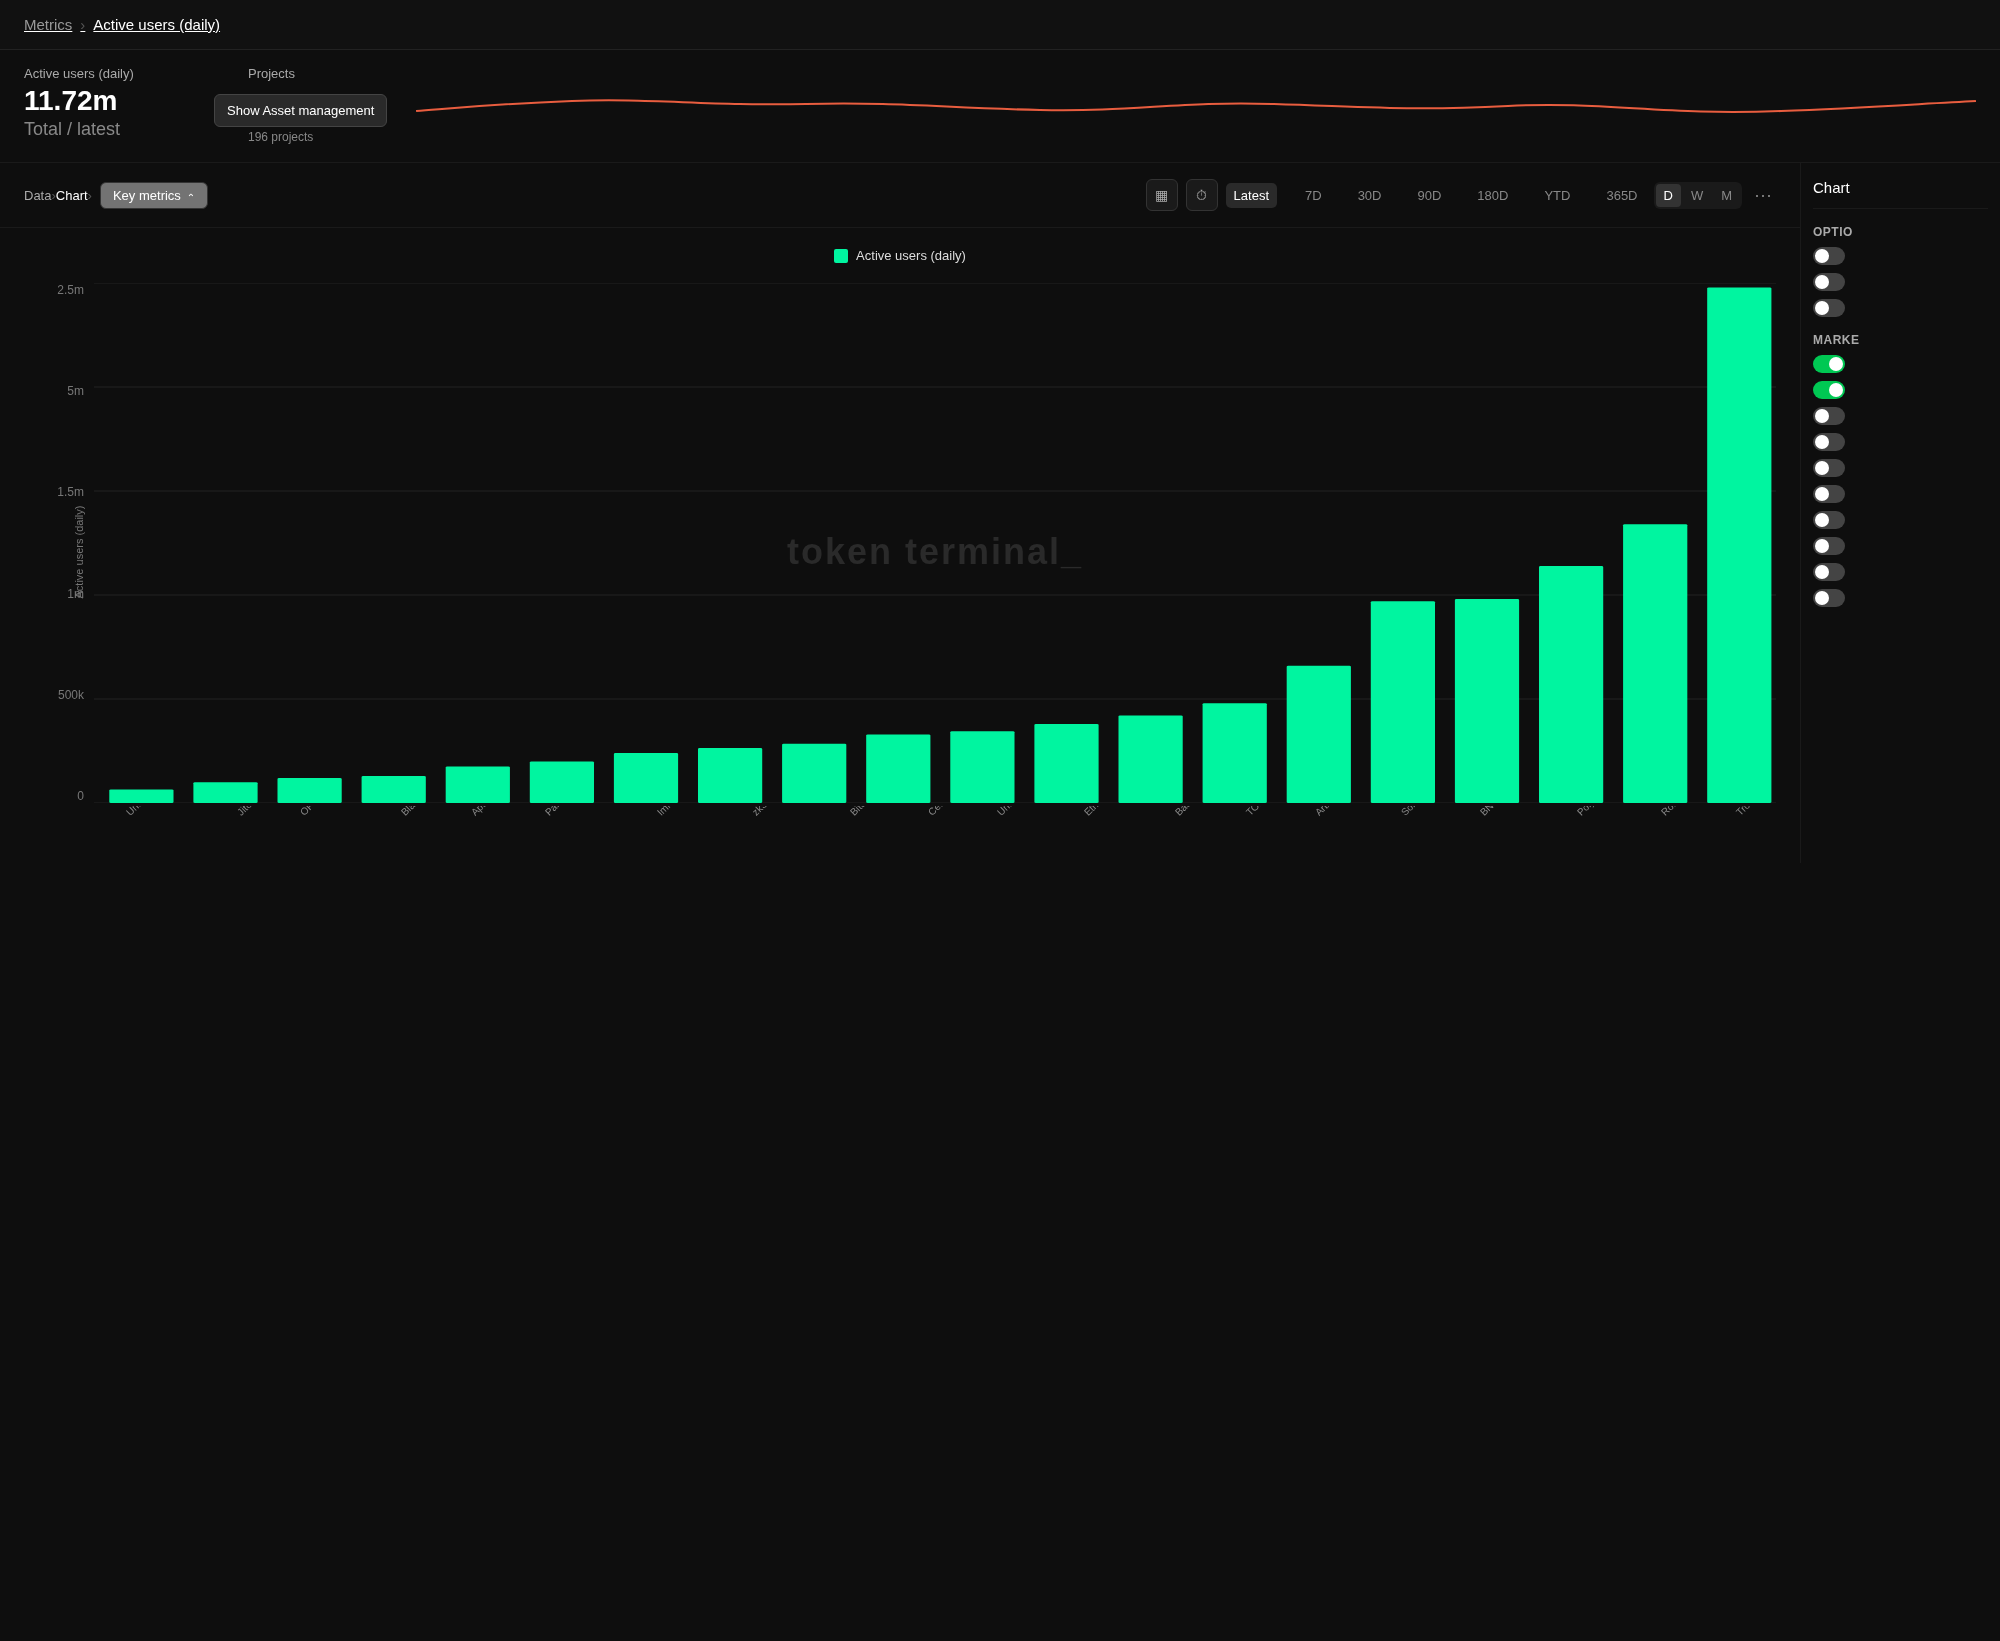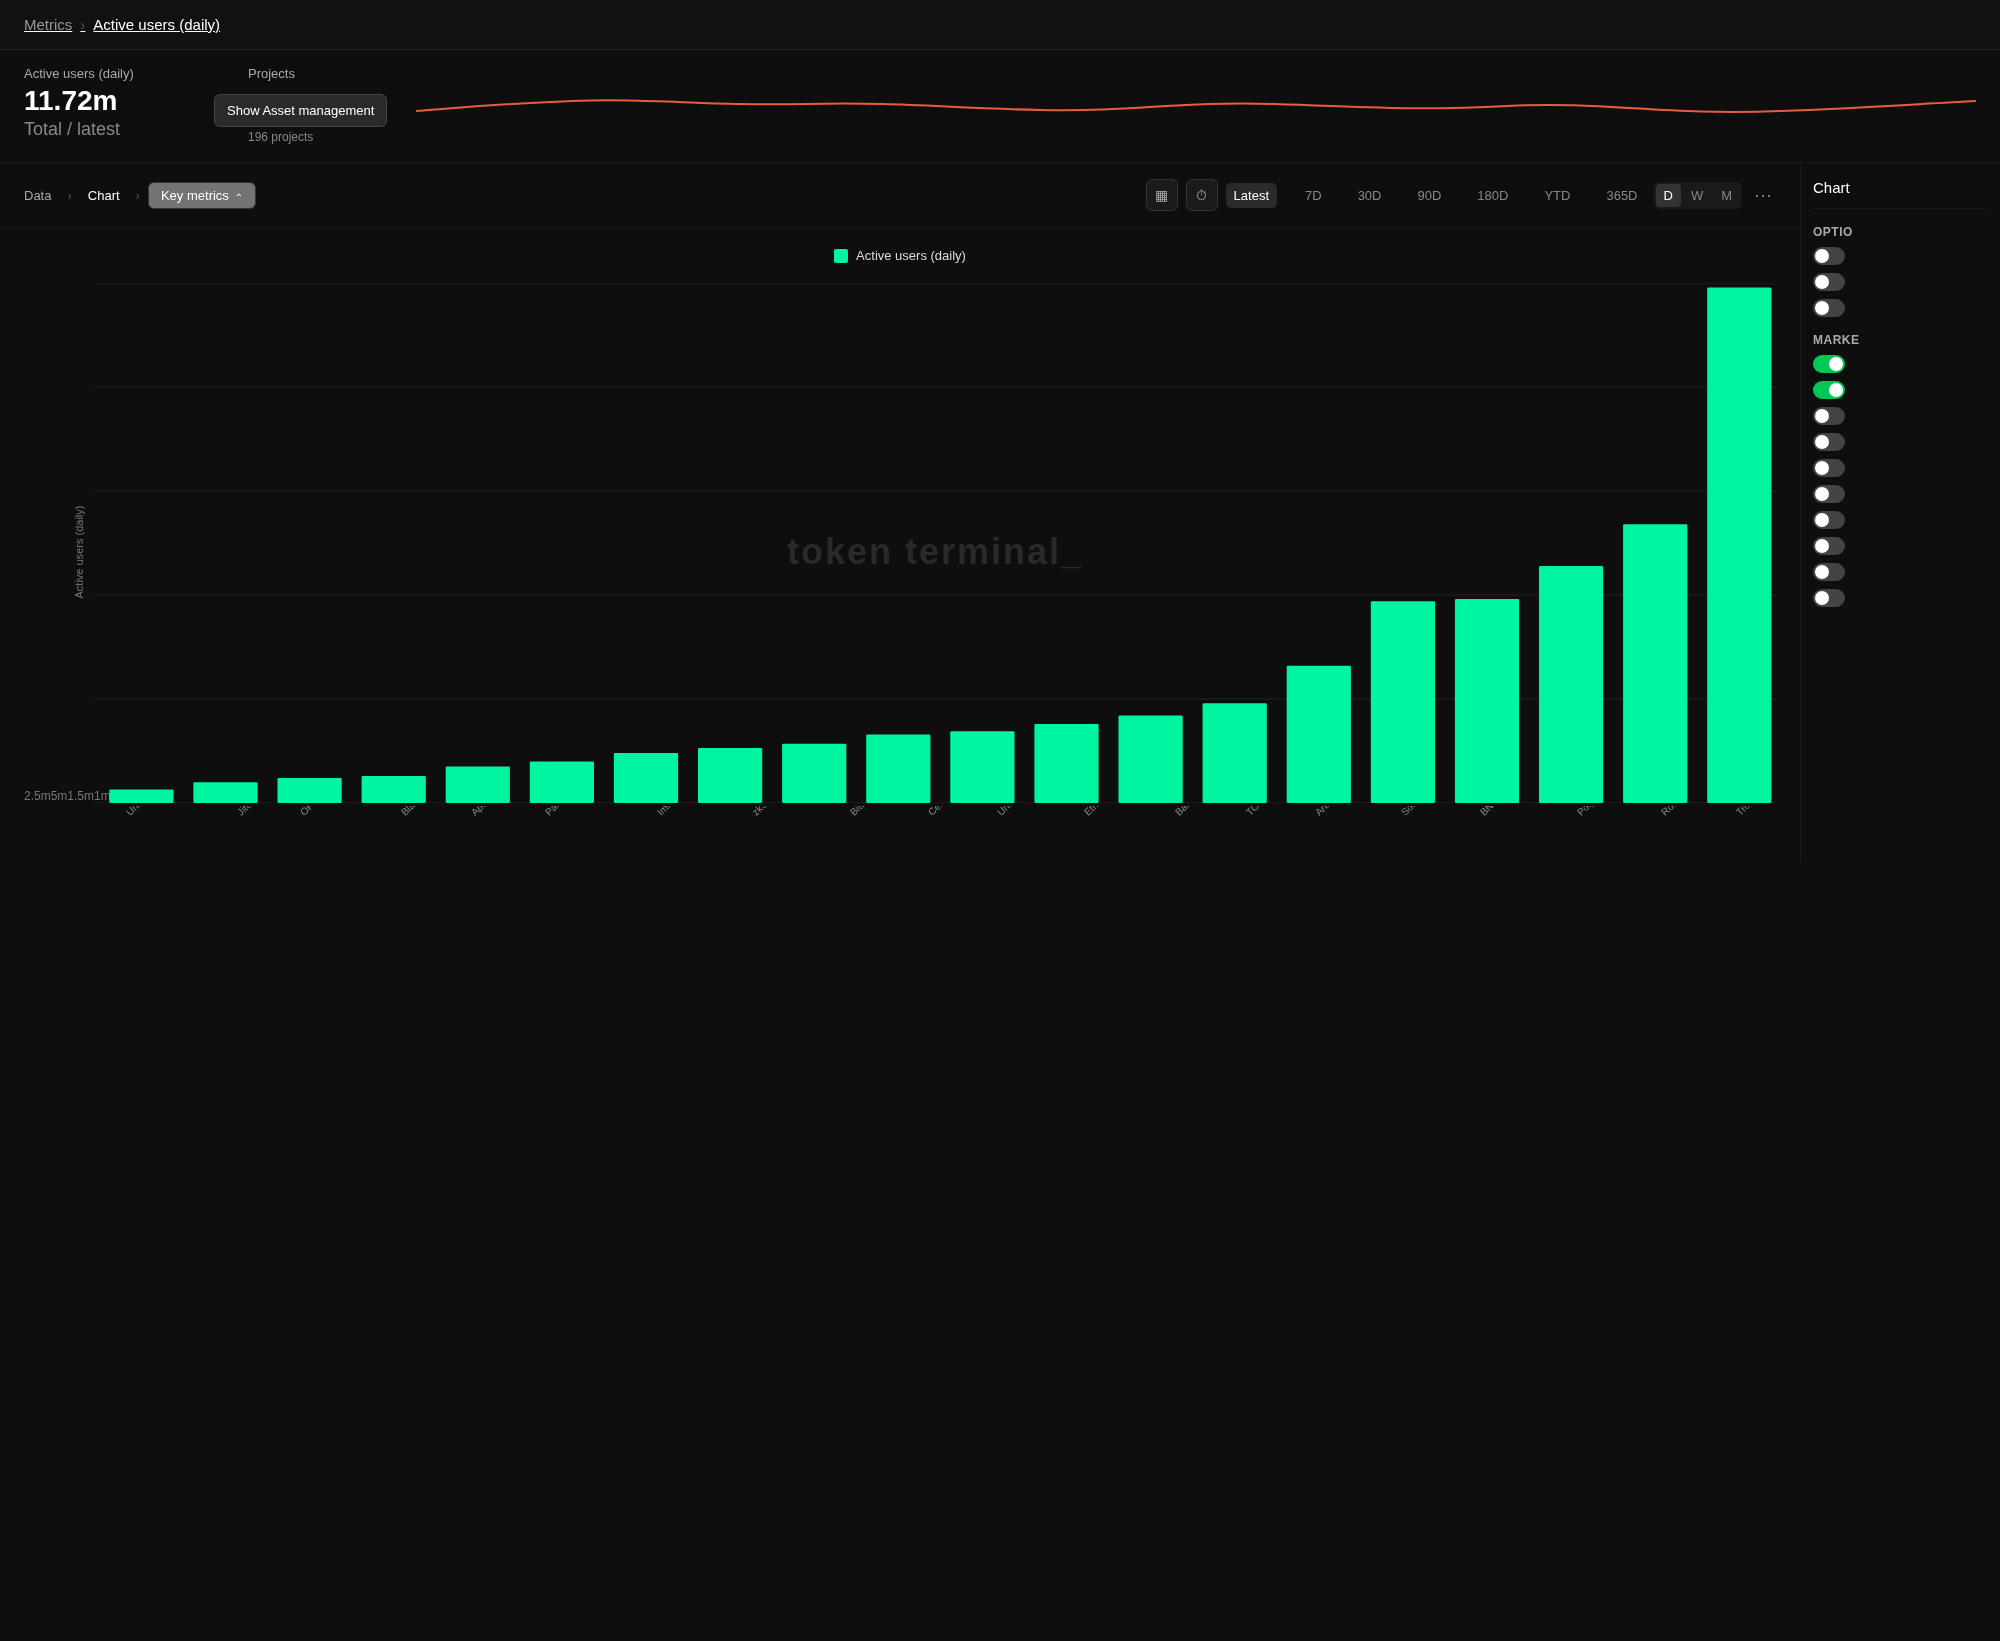--- a/index.html
+++ b/index.html
@@ -134,21 +134,21 @@
       display: flex;
       align-items: center;
       gap: 8px;
       padding: 16px 24px;
       border-bottom: 1px solid #1a1a1a;
       flex-wrap: wrap;
     }
     .toolbar-breadcrumb {
       display: flex;
       align-items: center;
-      gap: 16px;
+      gap: 0;
       color: #aaa;
       font-size: 13px;
     }
     .toolbar-sep {
       color: #555;
     }
     .metrics-dropdown {
       background: #737373;
       border: 1px solid #333;
       border-radius: 6px;
@@ -250,21 +250,21 @@
       color: #ddd;
     }
 
     .chart-wrapper {
       display: flex;
       gap: 0;
       position: relative;
     }
     .y-axis-values {
       display: flex;
-      flex-direction: row;
+      flex-direction: column;
       justify-content: space-between;
       align-items: flex-end;
       padding-right: 10px;
       height: 520px;
     }
     .y-tick {
       color: #777;
       font-size: 12px;
     }
 

